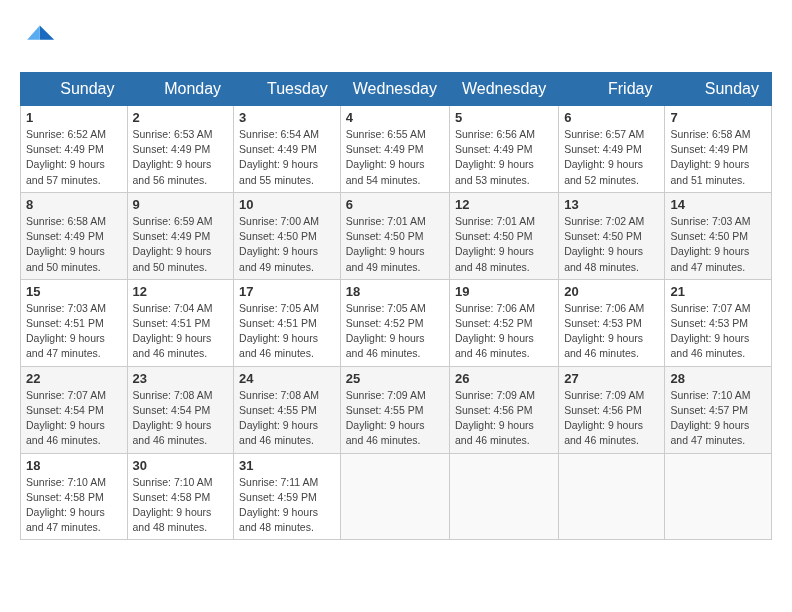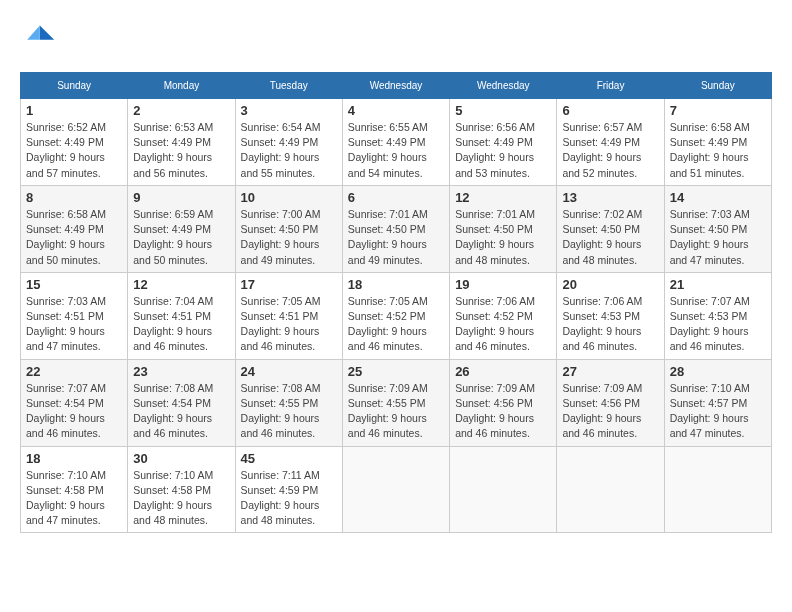--- a/index.html
+++ b/index.html
@@ -43,23 +43,23 @@
       color: #555;
     }
     .calendar {
       width: 100%;
       border-collapse: collapse;
       font-size: 11px;
     }
     .calendar th {
       background-color: #2c6fad;
       color: #fff;
-      padding: 7px 20px;
-      text-align: center;
-      font-size: 10px;
+      padding: 7px 12px;
+      text-align: right;
+      font-size: 16px;
       font-weight: normal;
       border: 1px solid #2c6fad;
     }
     .calendar td {
       border: 1px solid #ccc;
       vertical-align: top;
       padding: 4px 5px;
       height: 80px;
       width: 14.28%;
       background: #fff;
@@ -358,21 +358,21 @@
       </td>
         <td>
         <div class="day-num">30</div>
         <div class="day-info">
           Sunrise: 7:10 AM<br>
           Sunset: 4:58 PM<br>
           Daylight: 9 hours and 48 minutes.
         </div>
       </td>
         <td>
-        <div class="day-num">45</div>
+        <div class="day-num">31</div>
         <div class="day-info">
           Sunrise: 7:11 AM<br>
           Sunset: 4:59 PM<br>
           Daylight: 9 hours and 48 minutes.
         </div>
       </td>
         <td class="empty-cell"></td>
         <td class="empty-cell"></td>
         <td class="empty-cell"></td>
         <td class="empty-cell"></td>

